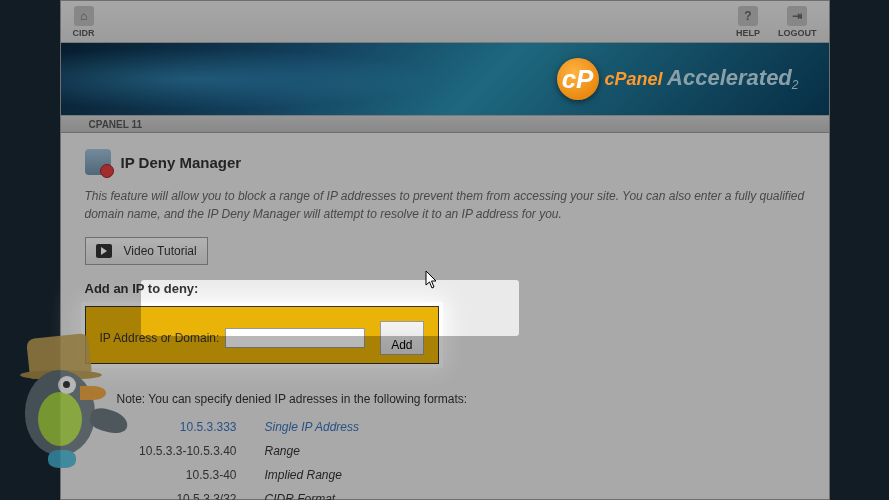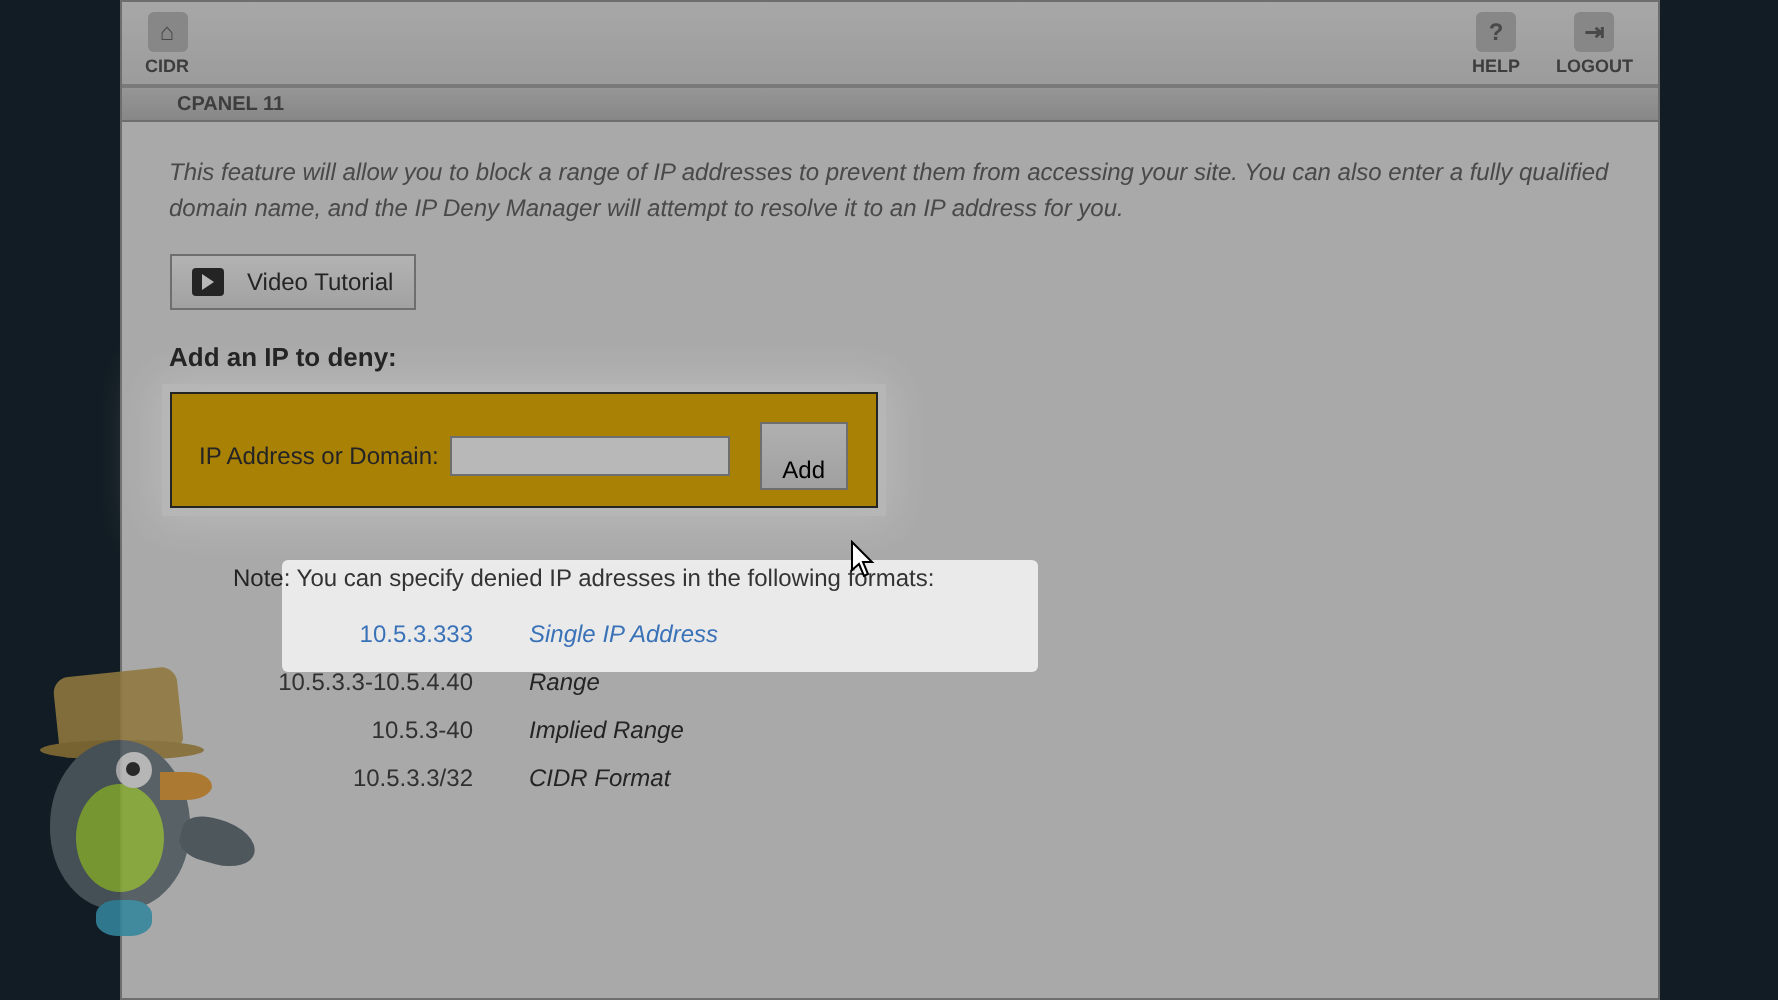--- a/index.html
+++ b/index.html
@@ -69,24 +69,37 @@
         <div class="ico">?</div>
         <span>HELP</span>
       </div>
       <div class="item">
         <div class="ico">⇥</div>
         <span>LOGOUT</span>
       </div>
     </div>
   </div>
 
+  <div class="banner">
+    <div class="logo-wrap">
+      <div class="cp-logo">cP</div>
+      <div class="brand-text">
+        <span class="cp">cPanel</span>
+        <span class="acc">Accelerated</span><span class="sub">2</span>
+      </div>
+    </div>
+  </div>
 
   <div class="crumb">CPANEL 11</div>
 
   <div class="content">
+    <div class="title-row">
+      <div class="title-ico"></div>
+      <div class="title">IP Deny Manager</div>
+    </div>
     <div class="desc">This feature will allow you to block a range of IP addresses to prevent them from accessing your site. You can also enter a fully qualified domain name, and the IP Deny Manager will attempt to resolve it to an IP address for you.</div>
 
     <button class="video-btn">
       <span class="vico"></span>
       <span>Video Tutorial</span>
     </button>
 
     <div class="section-h">Add an IP to deny:</div>
 
     <div class="add-box">
@@ -95,21 +108,21 @@
       <button class="add-btn">Add</button>
     </div>
 
     <div class="note">Note: You can specify denied IP adresses in the following formats:</div>
     <div class="formats">
       <div class="row">
           <span class="ex">10.5.3.333</span>
           <span class="lbl">Single IP Address</span>
         </div>
       <div class="row">
-          <span class="ex">10.5.3.3-10.5.4.40</span>
+          <span class="ex">10.5.3.3-10.5.3.40</span>
           <span class="lbl">Range</span>
         </div>
       <div class="row">
           <span class="ex">10.5.3-40</span>
           <span class="lbl">Implied Range</span>
         </div>
       <div class="row">
           <span class="ex">10.5.3.3/32</span>
           <span class="lbl">CIDR Format</span>
         </div>

